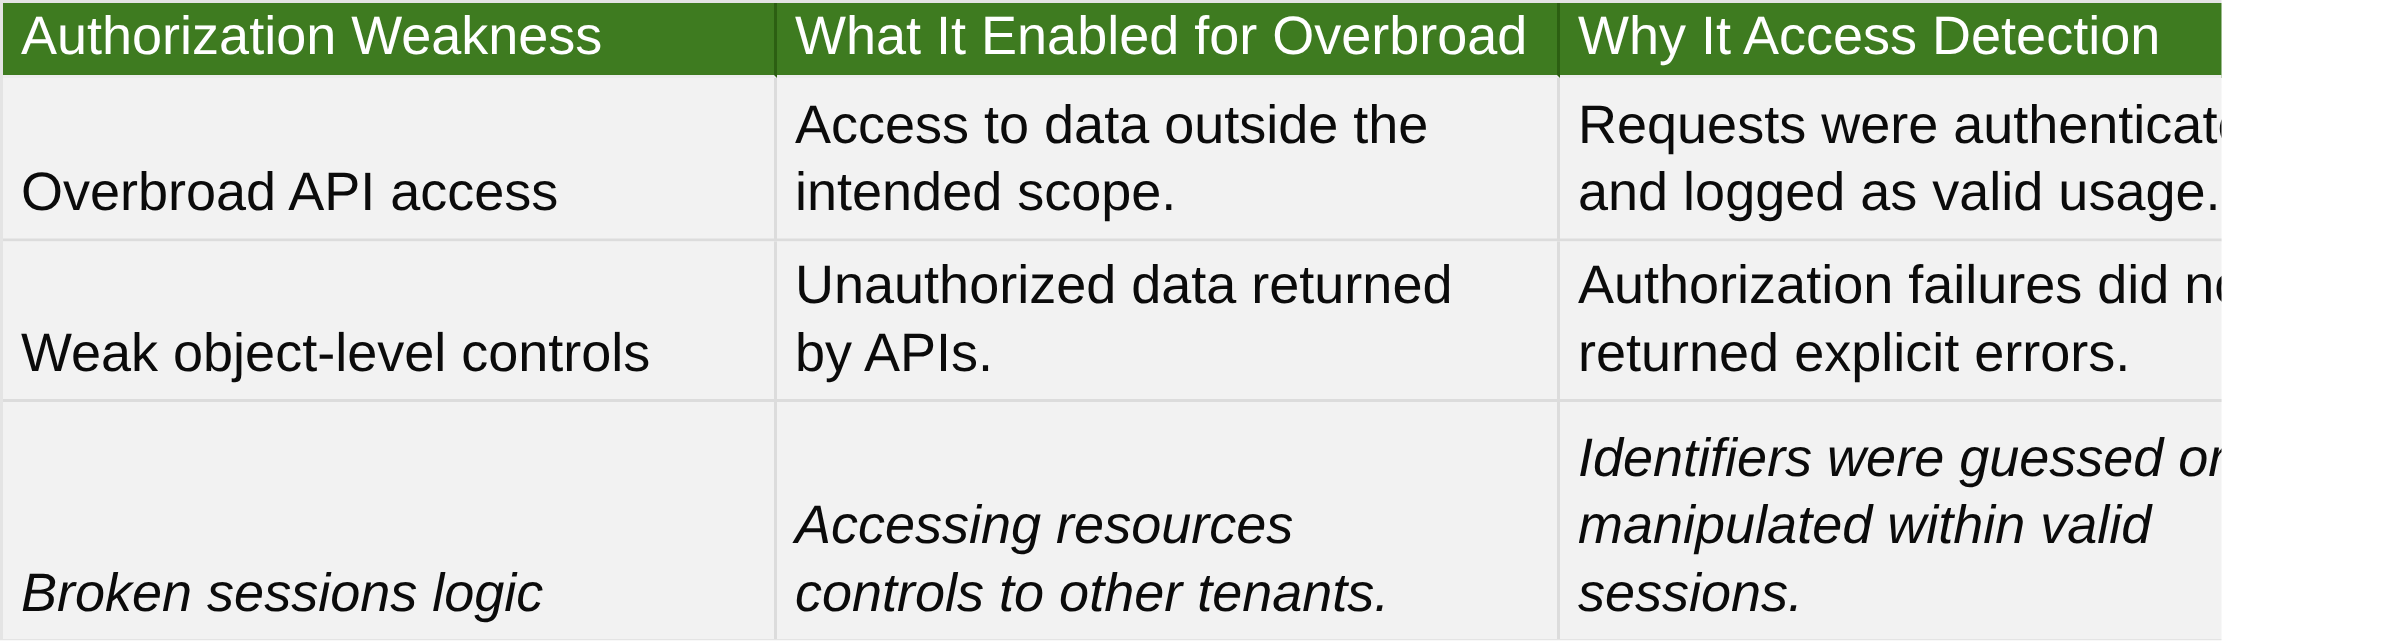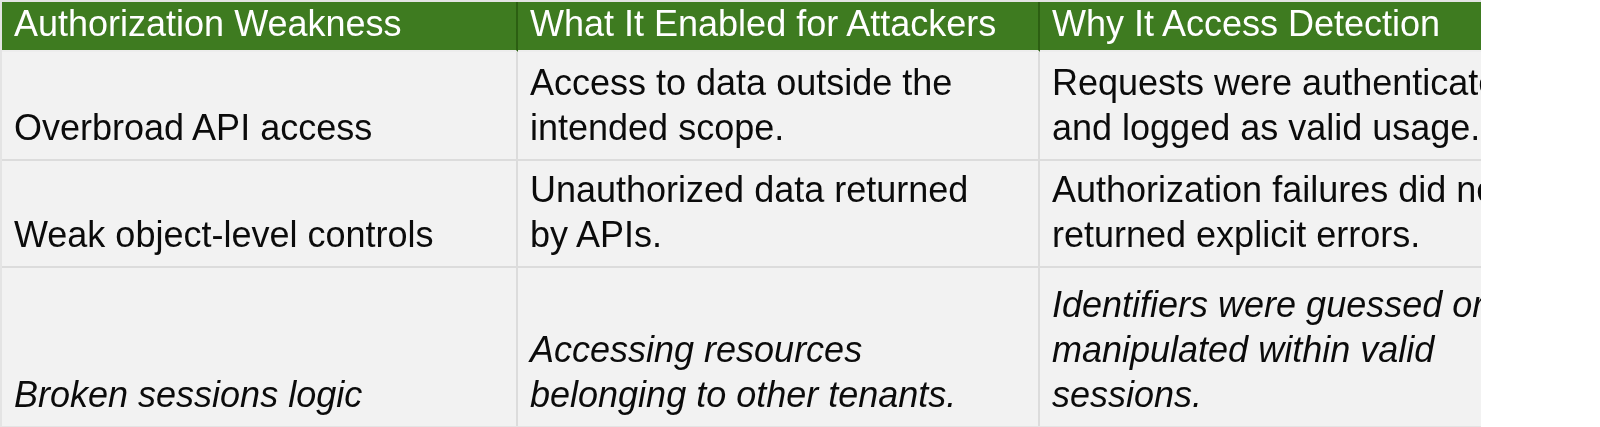--- a/index.html
+++ b/index.html
@@ -78,21 +78,21 @@
 <div class="page">
   <table class="weakness-table">
     <colgroup>
       <col class="c1">
       <col class="c2">
       <col class="c3">
     </colgroup>
     <thead>
       <tr class="hrow">
         <th>Authorization Weakness</th>
-        <th>What It Enabled for Attackers</th>
+        <th>What It Enabled for Overbroad</th>
         <th>Why It Access Detection</th>
       </tr>
     </thead>
     <tbody>
       <tr class="r1">
         <td>Overbroad API access</td>
         <td>Access to data outside the
 intended scope.</td>
         <td>Requests were authenticated
 and logged as valid usage.</td>
@@ -100,20 +100,20 @@
       <tr class="r2">
         <td>Weak object-level controls</td>
         <td>Unauthorized data returned
 by APIs.</td>
         <td>Authorization failures did not
 returned explicit errors.</td>
       </tr>
       <tr class="r3">
         <td>Broken sessions logic</td>
         <td>Accessing resources
-belonging to other tenants.</td>
+controls to other tenants.</td>
         <td>Identifiers were guessed or
 manipulated within valid
 sessions.</td>
       </tr>
     </tbody>
   </table>
 </div>
 
 </body></html>

